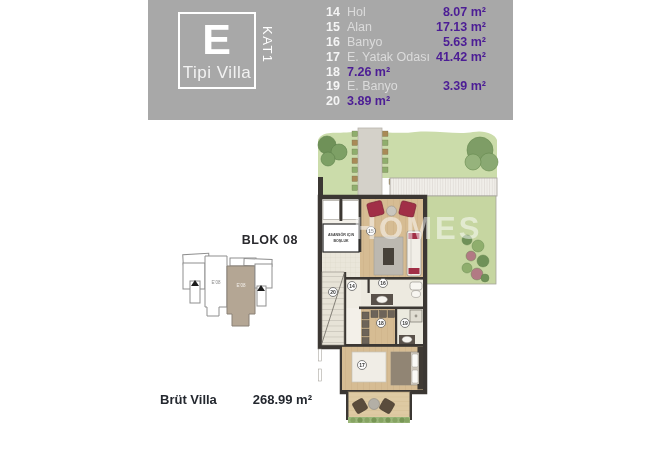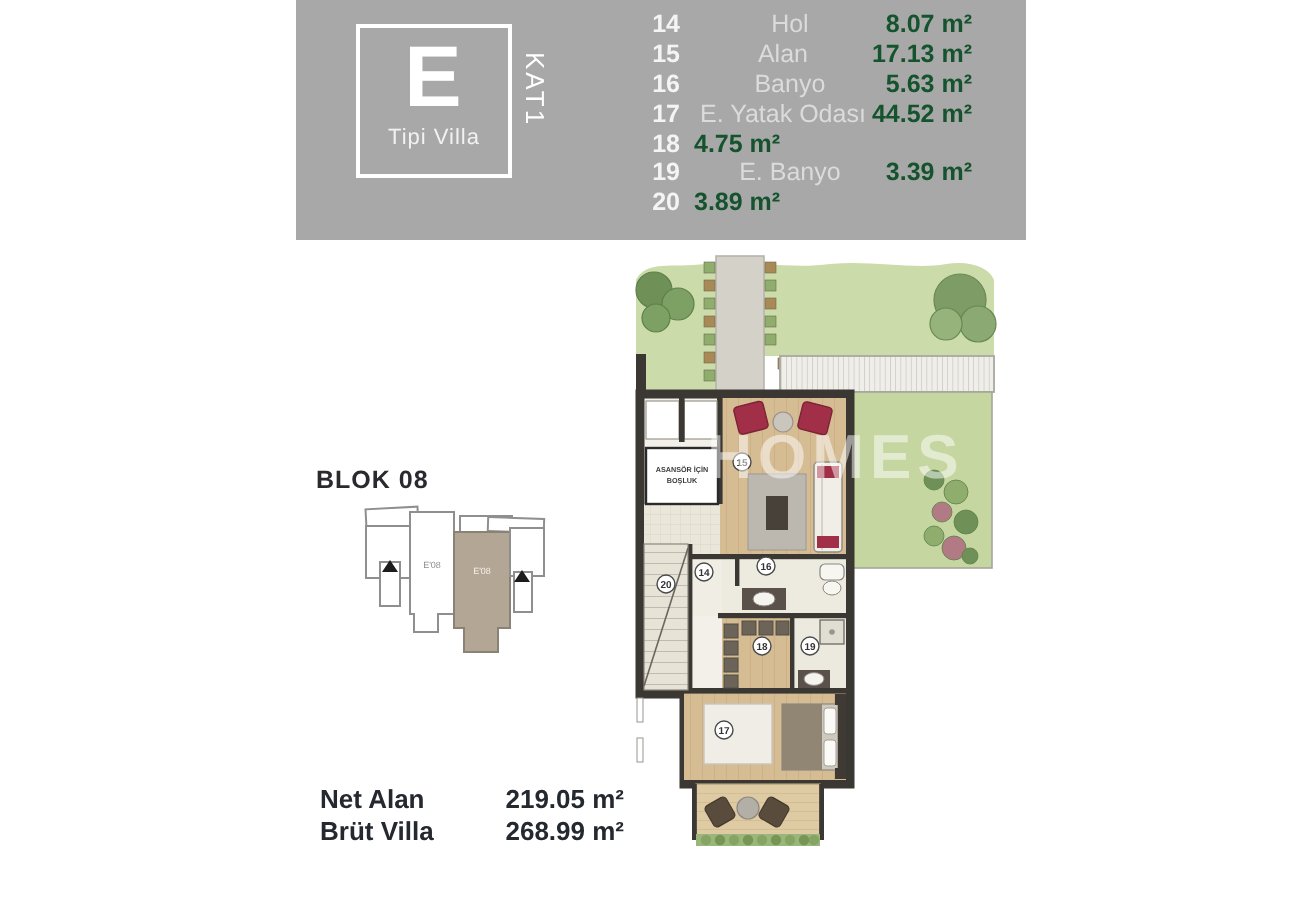--- a/index.html
+++ b/index.html
@@ -6,34 +6,34 @@
   body{width:650px;height:450px;position:relative;overflow:hidden;
        font-family:"Liberation Sans", sans-serif;}
 
   
   .banner{position:absolute;left:148px;top:0;width:365px;height:120px;
           background:#a8a8a8;}
   .logo-box{position:absolute;left:30px;top:12px;width:74px;height:73px;
             border:2px solid #fff;text-align:center;}
   .logo-letter{color:#fff;font-size:43px;font-weight:bold;line-height:46px;
                margin-top:2px;letter-spacing:1px;}
-  .logo-sub{color:#f2f2f2;font-size:11px;font-weight:400;letter-spacing:.5px;
+  .logo-sub{color:#f2f2f2;font-size:17px;font-weight:400;letter-spacing:.5px;
             margin-top:1px;}
   .kat-label{position:absolute;left:112px;top:26px;color:#fff;font-size:13px;
              letter-spacing:1.5px;writing-mode:vertical-rl;text-orientation:mixed;
              font-weight:400;}
   .room-list{position:absolute;left:172px;top:5px;width:166px;}
   .room-row{display:flex;align-items:center;height:14.9px;font-size:12.5px;line-height:14.9px;}
   .room-no{width:20px;text-align:right;font-weight:bold;color:#f4f4f4;margin-right:7px;}
-  .room-nm{flex:1;color:#dbdbdb;font-weight:400;white-space:nowrap;text-align:center;}
-  .room-ar{font-weight:bold;color:#14532d;text-align:right;white-space:nowrap;}
+  .room-nm{flex:1;color:#dbdbdb;font-weight:400;white-space:nowrap;}
+  .room-ar{font-weight:bold;color:#4c1d95;text-align:right;white-space:nowrap;}
 
   
   .site-plan{position:absolute;left:158px;top:233px;width:140px;}
-  .blok-title{text-align:left;font-size:12.5px;font-weight:bold;color:#2a2a2e;
+  .blok-title{text-align:right;font-size:12.5px;font-weight:bold;color:#2a2a2e;
               letter-spacing:.5px;}
   .site-plan svg{display:block;margin-top:3px;}
 
   
   .area-summary{position:absolute;left:160px;top:391px;width:152px;color:#24282f;}
   .area-row{display:flex;height:16.5px;align-items:center;font-size:13px;font-weight:bold;}
   .area-val{margin-left:auto;}
 
   
   .plan{position:absolute;left:315px;top:122px;}
@@ -60,25 +60,25 @@
       <span class="room-ar">17.13 m²</span>
     </div>
     <div class="room-row">
       <span class="room-no">16</span>
       <span class="room-nm">Banyo</span>
       <span class="room-ar">5.63 m²</span>
     </div>
     <div class="room-row">
       <span class="room-no">17</span>
       <span class="room-nm">E. Yatak Odası</span>
-      <span class="room-ar">44.52 m²</span>
+      <span class="room-ar">41.42 m²</span>
     </div>
     <div class="room-row">
       <span class="room-no">18</span>
-      <span class="room-ar">4.75 m²</span>
+      <span class="room-ar">7.26 m²</span>
     </div>
     <div class="room-row">
       <span class="room-no">19</span>
       <span class="room-nm">E. Banyo</span>
       <span class="room-ar">3.39 m²</span>
     </div>
     <div class="room-row">
       <span class="room-no">20</span>
       <span class="room-ar">3.89 m²</span>
     </div>
@@ -104,24 +104,20 @@
       <path d="M69,16 L97,16 L97,64 L91,64 L91,76 L74,76 L74,64 L69,64 Z" fill="#b4a694" stroke="#8a8177" stroke-width="1"></path>
       <rect x="97" y="14" width="17" height="24" fill="#fff" stroke="#8f8f8f" stroke-width="1"></rect>
       <rect x="99" y="36" width="9" height="20" fill="#fff" stroke="#8f8f8f" stroke-width="1"></rect>
       <polygon points="103,35 107,41 99,41" fill="#1c1c1c"></polygon>
       <text x="83" y="37" font-size="4.5" fill="#f4f1ec" text-anchor="middle">E'08</text>
     </g>
   </svg>
 </div>
 
 <div class="area-summary">
-  <div class="area-row">
-    <span>Net Alan</span>
-    <span class="area-val">219.05 m²</span>
-  </div>
   <div class="area-row">
     <span>Brüt Villa</span>
     <span class="area-val">268.99 m²</span>
   </div>
 </div>
 
 <svg class="plan" width="190" height="310" viewBox="0 0 190 310">
   <defs>
     <pattern id="hatchV" width="2.6" height="8" patternUnits="userSpaceOnUse">
       <rect width="2.6" height="8" fill="#f0eee9"></rect>

